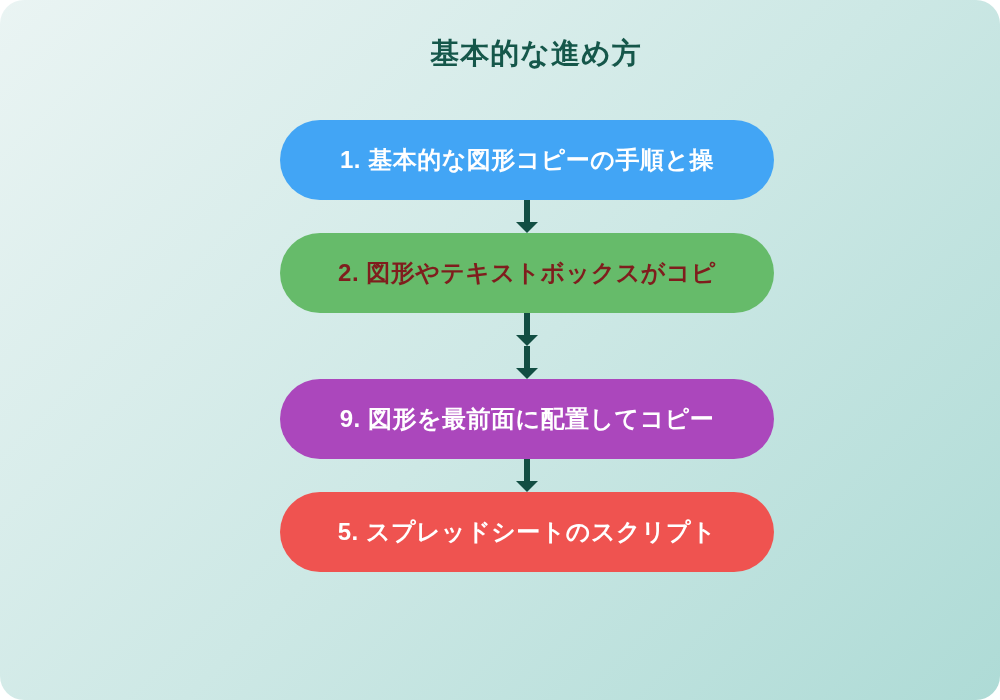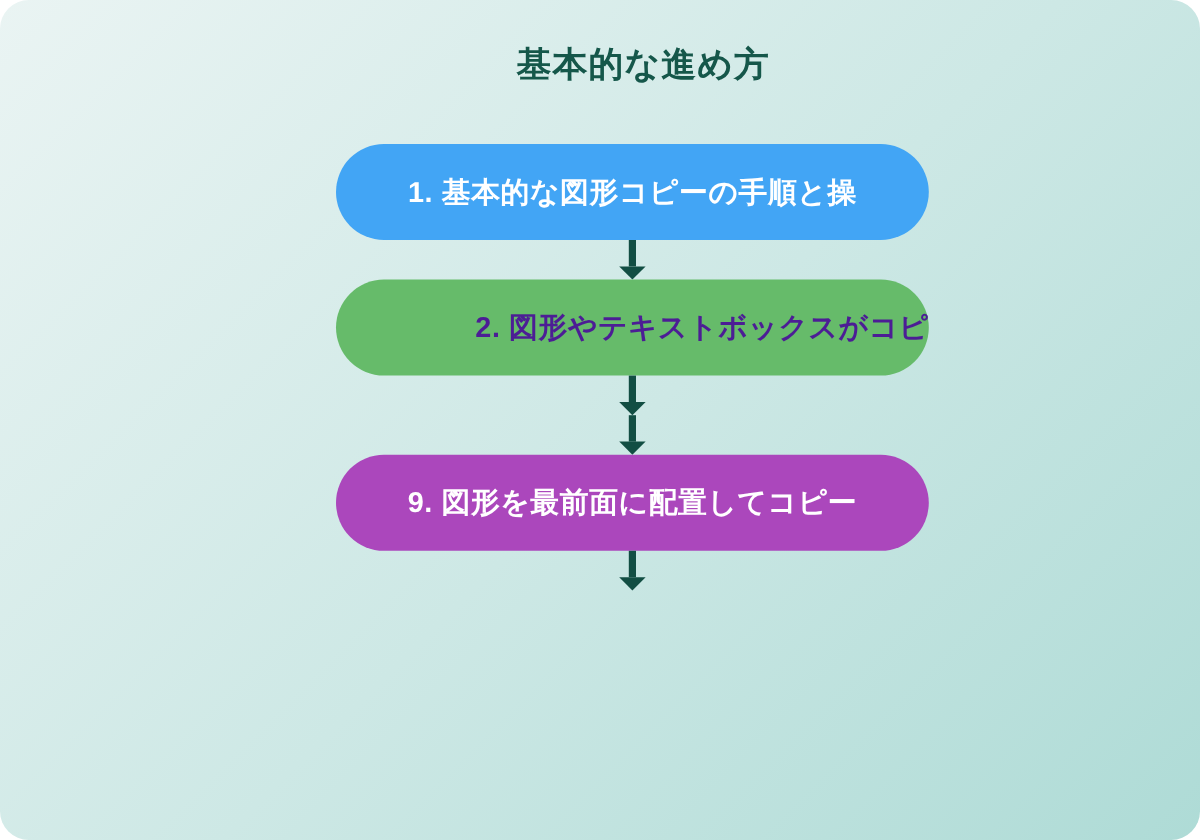--- a/index.html
+++ b/index.html
@@ -82,21 +82,21 @@
 
     <div class="pill" style="background: rgb(66, 165, 245); color: rgb(255, 255, 255);">
       <span>1. 基本的な図形コピーの手順と操</span>
     </div>
 
     <div class="arrow">
       <div class="arrow-stem" style="background: rgb(18, 78, 67);"></div>
       <div class="arrow-head" style="border-top-color: rgb(18, 78, 67);"></div>
     </div>
 
-    <div class="pill" style="background: rgb(102, 187, 106); color: #4c1d95; justify-content: flex-end;">
+    <div class="pill" style="background: rgb(102, 187, 106); color: #7f1d1d;">
       <span>2. 図形やテキストボックスがコピ</span>
     </div>
 
     <div class="arrow">
       <div class="arrow-stem" style="background: rgb(18, 78, 67);"></div>
       <div class="arrow-head" style="border-top-color: rgb(18, 78, 67);"></div>
     </div>
 
 
     <div class="arrow">
@@ -106,15 +106,18 @@
 
     <div class="pill" style="background: rgb(171, 71, 188); color: rgb(255, 255, 255);">
       <span>9. 図形を最前面に配置してコピー</span>
     </div>
 
     <div class="arrow">
       <div class="arrow-stem" style="background: rgb(18, 78, 67);"></div>
       <div class="arrow-head" style="border-top-color: rgb(18, 78, 67);"></div>
     </div>
 
+    <div class="pill" style="background: rgb(239, 83, 80); color: rgb(255, 255, 255);">
+      <span>5. スプレッドシートのスクリプト</span>
+    </div>
 
   </div>
 </div>
 
 </body></html>

